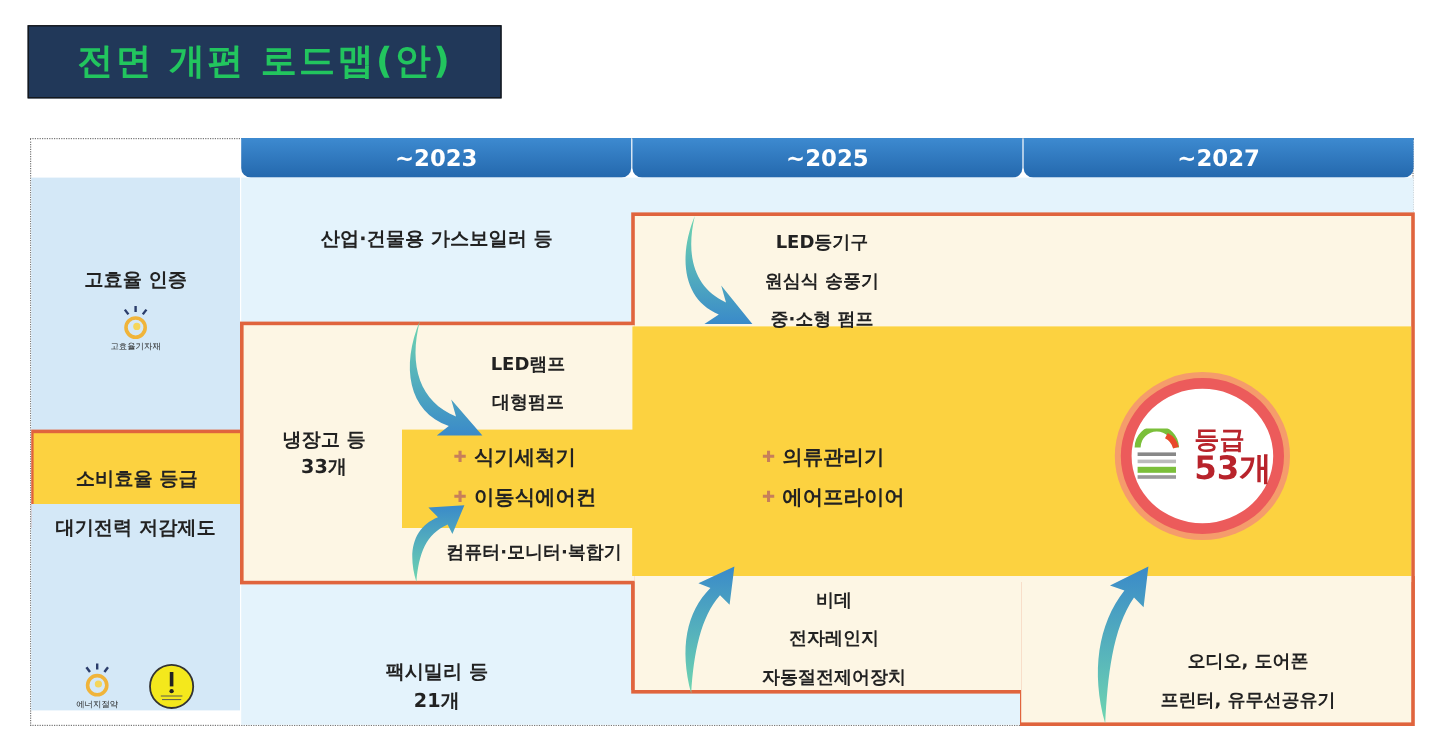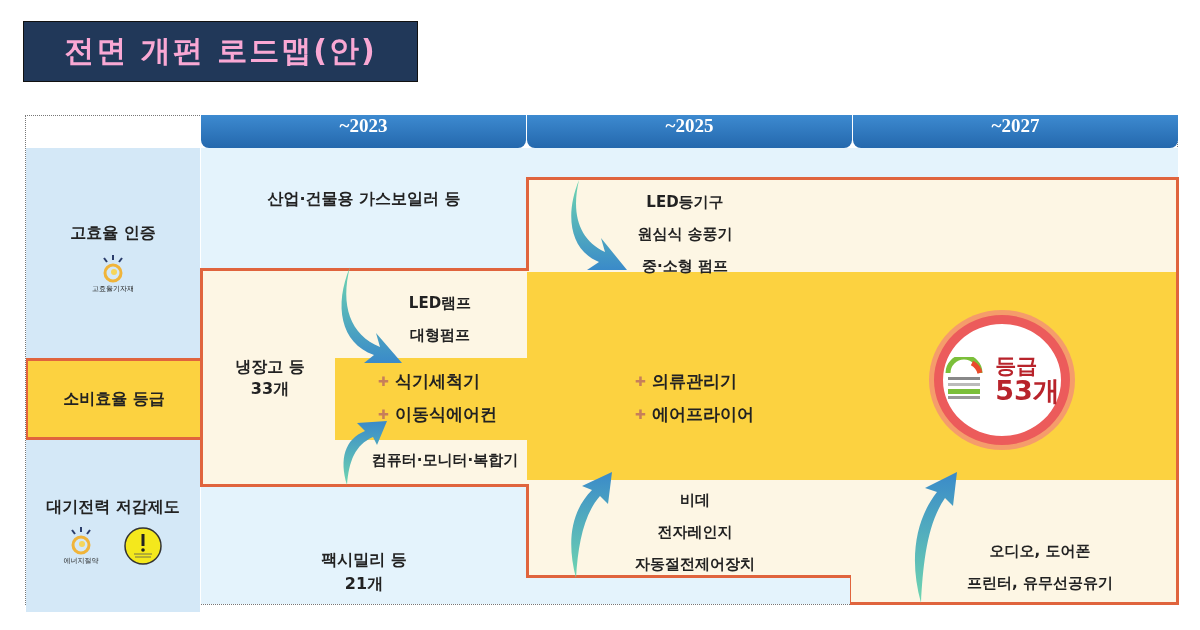--- a/index.html
+++ b/index.html
@@ -1,21 +1,21 @@
 <!DOCTYPE html>
 <html><head>
 <meta charset="utf-8">
 <style>
   * { box-sizing: border-box; margin: 0; padding: 0; }
   body { width: 1200px; height: 630px; background: #ffffff; position: relative; overflow: hidden; font-family: "DejaVu Sans", sans-serif; color: #222; }
   .abs { position: absolute; }
   .title-box { left: 23px; top: 21px; width: 395px; height: 61px; background: #213859; border: 1px solid #111; display: flex; align-items: center; justify-content: center; }
-  .title-text { color: #f9a8d4; font-size: 30px; font-weight: bold; letter-spacing: 2px; }
+  .title-text { color: #22c55e; font-size: 30px; font-weight: bold; letter-spacing: 2px; }
   .frame { left: 25px; top: 115px; width: 1153px; height: 490px; border: 1px dotted #777; }
-  .hdr { top: 115px; height: 33px; background: linear-gradient(180deg,#3d8ad0,#2468ad); color:#fff; font-weight:bold; font-size:19px; display:flex; justify-content:center; border-radius: 0 0 8px 8px; font-family: Liberation Serif, serif; }
+  .hdr { top: 115px; height: 33px; background: linear-gradient(180deg,#3d8ad0,#2468ad); color:#fff; font-weight:bold; font-size:19px; display:flex; align-items:center; justify-content:center; border-radius: 0 0 8px 8px; }
   .leftcol { background: #d4e8f7; display:flex; flex-direction:column; align-items:center; justify-content:center; font-weight:bold; font-size:16px; color:#222; }
   .lightblue { background: #e4f3fc; }
   .cream { background: #fdf6e4; }
   .yellow { background: #fcd240; }
   .orange-line { background: #e0643d; }
   .txt { font-size: 15px; font-weight: bold; color: #222; text-align: center; }
   .item-row { display:flex; align-items:center; gap:6px; font-size:17px; font-weight:bold; color:#222; }
   .plus { color:#c77f5a; font-size:13px; }
   .arrow { position:absolute; }
 </style>
@@ -40,21 +40,21 @@
     </svg>
     <span style="font-size:7px;font-weight:normal;">고효율기자재</span>
   </div>
 </div>
 
 <div class="abs orange-line" style="left:26px;top:358px;width:176px;height:82px;"></div>
 <div class="abs leftcol yellow" style="left:28px;top:361px;width:172px;height:76px;">
   <span>소비효율 등급</span>
 </div>
 
-<div class="abs leftcol" style="left:26px;top:440px;width:174px;height:172px;">
+<div class="abs leftcol" style="left:26px;top:420px;width:174px;height:172px;justify-content:space-between;">
   <span style="margin-top:10px;">대기전력 저감제도</span>
   <div style="display:flex;gap:24px;align-items:center;margin-top:8px;">
     <div style="display:flex;flex-direction:column;align-items:center;">
       <svg width="34" height="30" viewBox="0 0 34 30">
         <line x1="8" y1="4" x2="11" y2="8" stroke="#2b3d6b" stroke-width="2"></line>
         <line x1="17" y1="1" x2="17" y2="6" stroke="#2b3d6b" stroke-width="2"></line>
         <line x1="26" y1="4" x2="23" y2="8" stroke="#2b3d6b" stroke-width="2"></line>
         <circle cx="17" cy="19" r="8" fill="none" stroke="#f0b43a" stroke-width="3"></circle>
         <circle cx="18" cy="18" r="3" fill="#f5d65a"></circle>
       </svg>

